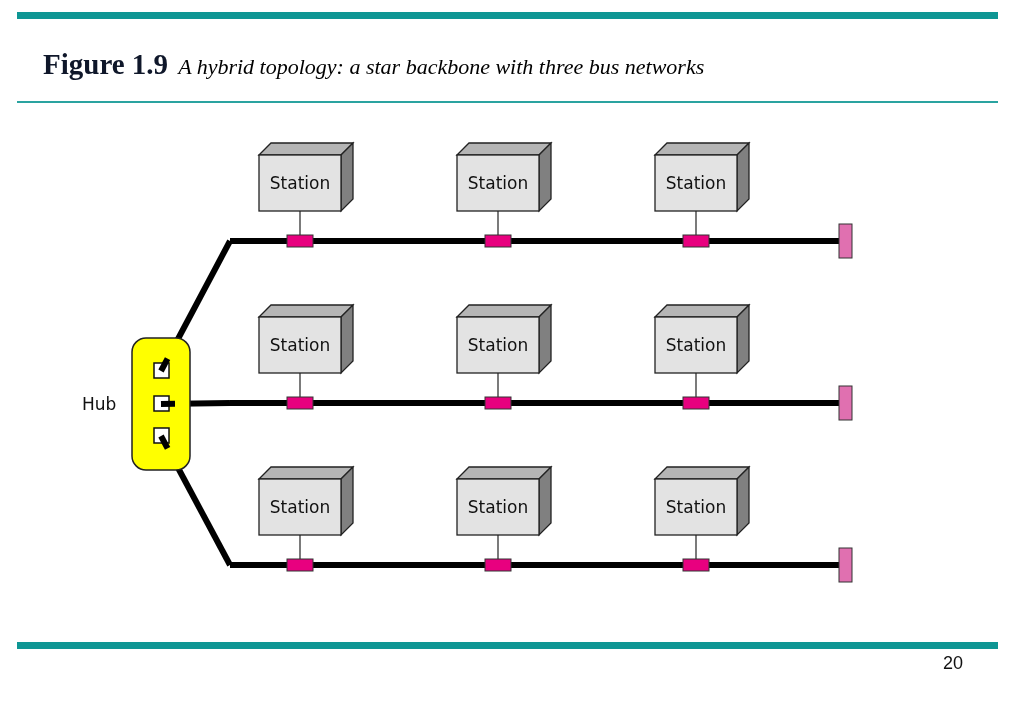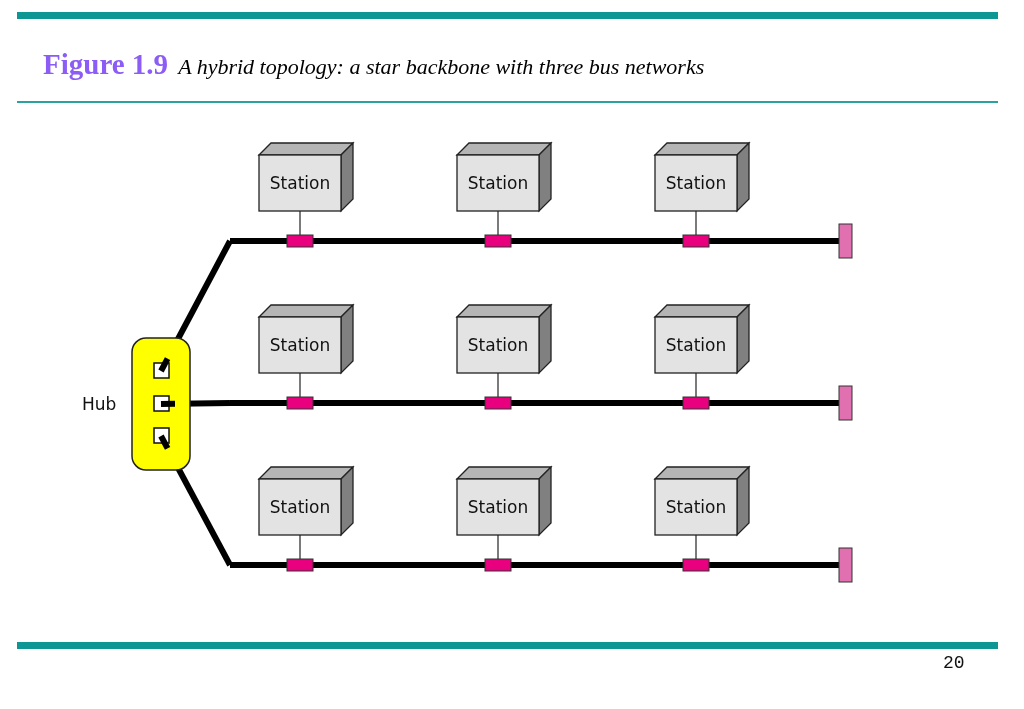--- a/index.html
+++ b/index.html
@@ -1,23 +1,23 @@
 <!DOCTYPE html>
 <html><head>
 <meta charset="utf-8">
 <style>
   html, body { margin: 0; padding: 0; background: #ffffff; }
   body { width: 1024px; height: 709px; position: relative; overflow: hidden; font-family: "DejaVu Sans", sans-serif; }
   .rule-top { position: absolute; left: 17px; top: 12px; width: 981px; height: 7px; background: #0e9694; }
   .rule-mid { position: absolute; left: 17px; top: 101px; width: 981px; height: 2px; background: #2aa3a0; }
   .rule-bot { position: absolute; left: 17px; top: 642px; width: 981px; height: 7px; background: #0e9694; }
   .title { position: absolute; left: 43px; top: 48px; white-space: nowrap; font-family: "Liberation Serif", serif; }
-  .fig-num { color: #8b5cf6; font-weight: bold; font-size: 29px; }
+  .fig-num { color: #0f172a; font-weight: bold; font-size: 29px; }
   .fig-cap { color: #000; font-weight: normal; font-style: italic; font-size: 22px; margin-left: 10px; }
-  .page-num { position: absolute; left: 943px; top: 653px; font-family: Liberation Mono, monospace; font-size: 18px; color: #111; }
+  .page-num { position: absolute; left: 943px; top: 653px; font-family: Liberation Sans, sans-serif; font-size: 18px; color: #111; }
   svg.diagram { position: absolute; left: 0; top: 0; }
   .station-label { font-family: "DejaVu Sans", sans-serif; font-size: 17px; fill: #111; }
   .hub-label { font-family: "DejaVu Sans", sans-serif; font-size: 17px; fill: #111; }
 </style>
 </head>
 <body>
 
 <div class="rule-top"></div>
 <div class="title">
   <span class="fig-num">Figure 1.9</span><span class="fig-cap">A hybrid topology: a star backbone with three bus networks</span>

